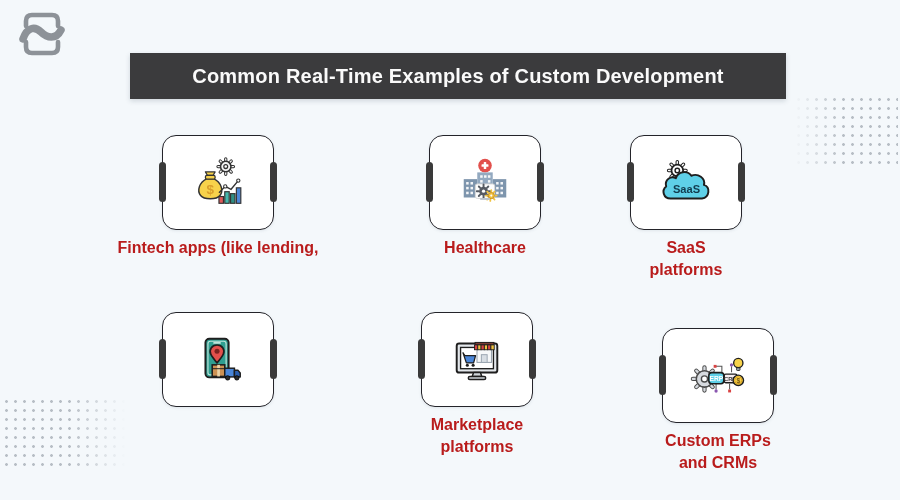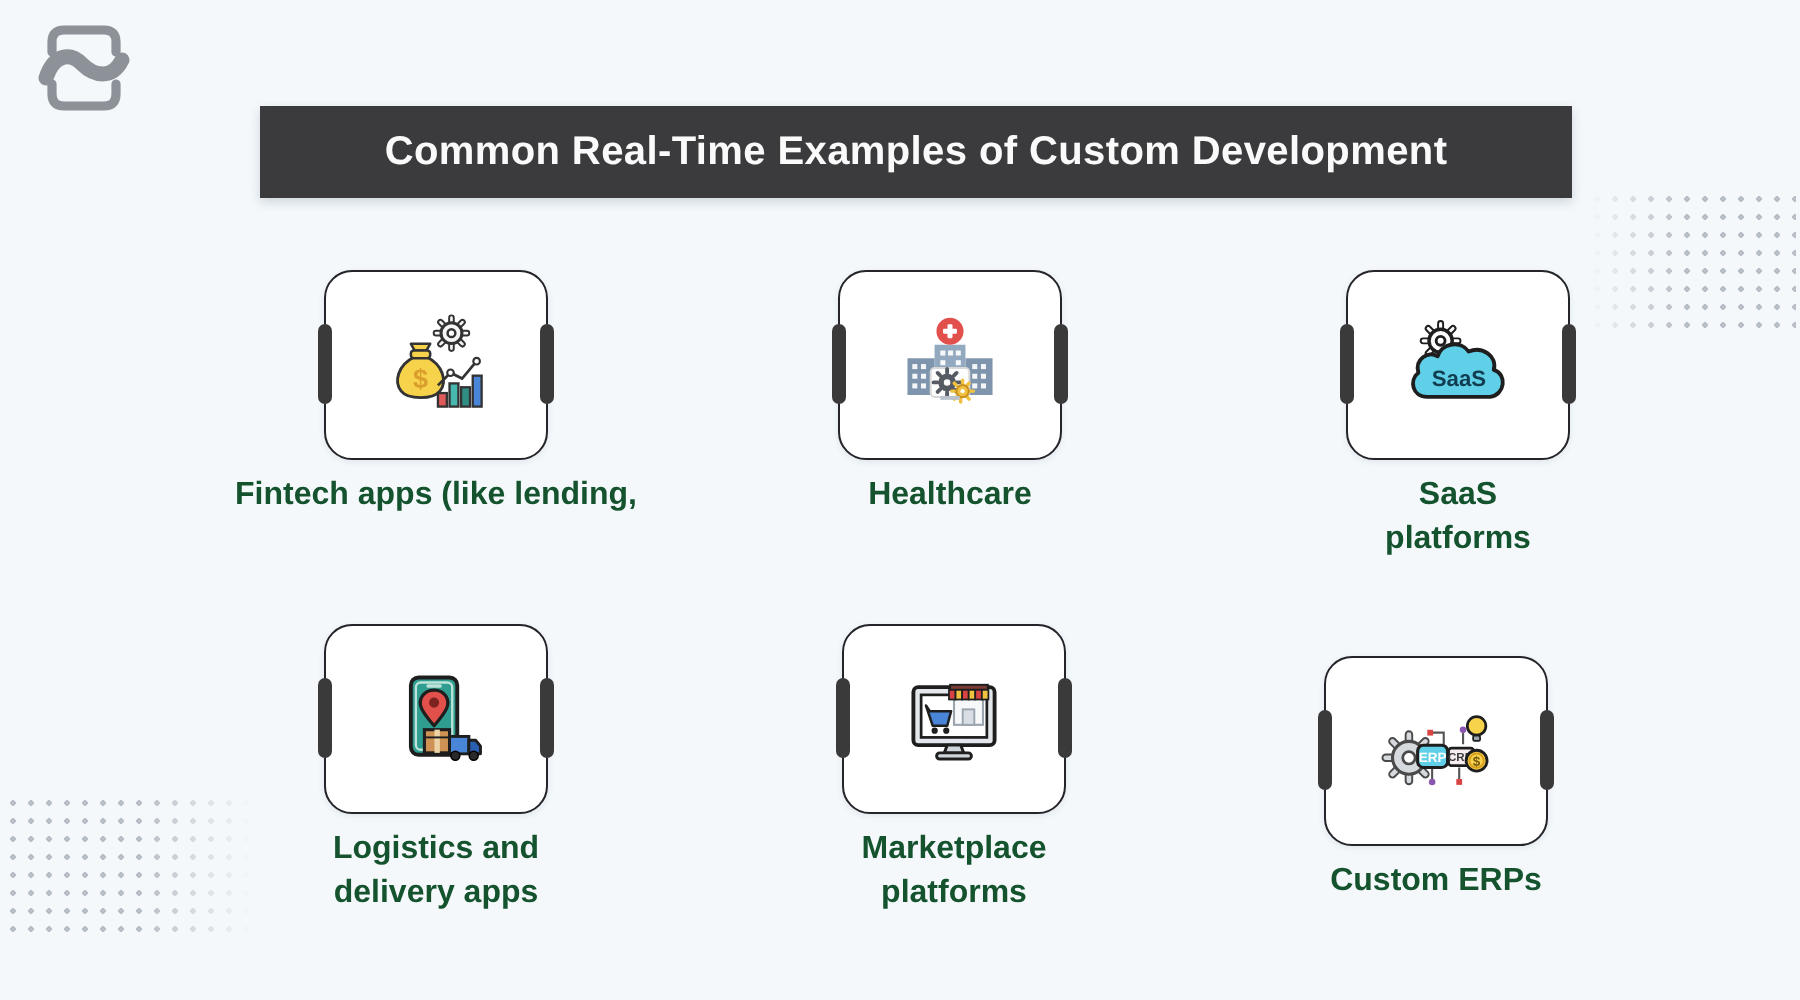--- a/index.html
+++ b/index.html
@@ -26,21 +26,21 @@
   .titlebar span{color:#fafafa;font-size:20px;font-weight:700;letter-spacing:.2px;white-space:nowrap;}
 
   
   .cell{position:absolute;width:300px;text-align:center;}
   .card{position:relative;width:110px;height:93px;margin:0 auto;background:#ffffff;
         border:1.6px solid #24242a;border-radius:14px;
         display:flex;align-items:center;justify-content:center;
         box-shadow:0 1px 3px rgba(60,80,100,.10);}
   .handle{position:absolute;width:7px;height:40px;background:#3a3a3a;border-radius:3.5px;top:26px;}
   .handle.l{left:-4px;} .handle.r{right:-4px;}
-  .label{margin-top:7px;font-size:16px;font-weight:700;color:#14532d;line-height:22px;}
+  .label{margin-top:7px;font-size:16px;font-weight:700;color:#b91c1c;line-height:22px;}
   .label span{display:block;white-space:nowrap;}
   svg{display:block;}
   svg text{font-family:"Liberation Sans","DejaVu Sans",sans-serif;}
 </style>
 </head>
 <body>
 
 <div class="stage">
 
   <div class="dots tr"></div>
@@ -88,21 +88,21 @@
         <polyline points="31,40 37.5,33.5 43.5,36.5 51,27.5" fill="none" stroke="#333" stroke-width="1.4"></polyline>
         <circle cx="37.5" cy="33.5" r="1.7" fill="#fff" stroke="#333" stroke-width="1.1"></circle>
         <circle cx="51" cy="27.5" r="1.7" fill="#fff" stroke="#333" stroke-width="1.1"></circle>
       </svg>
     </div>
     <div class="label">
       <span>Fintech apps (like lending,</span>
     </div>
   </div>
 
-  <div class="cell" style="left:325px;top:135px">
+  <div class="cell" style="left:335px;top:135px">
     <div class="card">
       <span class="handle l"></span>
       <span class="handle r"></span>
       <svg width="58" height="58" viewBox="0 0 60 60">
 
         <rect x="8" y="26" width="14" height="19" fill="#7e95ad"></rect>
         <rect x="38" y="26" width="14" height="19" fill="#7e95ad"></rect>
         <rect x="22" y="19" width="16" height="26" fill="#93a9c0"></rect>
         <g fill="#ffffff" opacity="0.92">
           <rect x="10.5" y="29" width="2.6" height="2.6"></rect>
@@ -140,21 +140,21 @@
         <circle cx="36.5" cy="43" r="3.2" fill="#f0c23f" stroke="#c98f1f" stroke-width="1"></circle>
         <circle cx="36.5" cy="43" r="1.1" fill="#fff"></circle>
         <rect x="25" y="45.5" width="10" height="2" fill="#b9c2cc"></rect>
       </svg>
     </div>
     <div class="label">
       <span>Healthcare</span>
     </div>
   </div>
 
-  <div class="cell" style="left:579px;top:135px">
+  <div class="cell" style="left:536px;top:135px">
     <div class="card">
       <span class="handle l"></span>
       <span class="handle r"></span>
       <svg width="58" height="58" viewBox="0 0 60 60">
 
         <g stroke="#1e1e1e" stroke-width="3.6" stroke-linecap="round">
           <path d="M27,17 L30,17 M25.2,21.2 L27.4,23.4 M21,23 L21,26 M16.8,21.2 L14.6,23.4 M15,17 L12,17 M16.8,12.8 L14.6,10.6 M21,11 L21,8 M25.2,12.8 L27.4,10.6"></path>
         </g>
         <g stroke="#fdfdfd" stroke-width="1.6" stroke-linecap="round">
           <path d="M27,17 L30,17 M25.2,21.2 L27.4,23.4 M21,23 L21,26 M16.8,21.2 L14.6,23.4 M15,17 L12,17 M16.8,12.8 L14.6,10.6 M21,11 L21,8 M25.2,12.8 L27.4,10.6"></path>
@@ -187,24 +187,20 @@
 
         <rect x="24" y="35" width="13" height="12" fill="#cd9254" stroke="#1e1e1e" stroke-width="1.6"></rect>
         <rect x="29.2" y="35" width="2.8" height="12" fill="#ecd3a6"></rect>
         <path d="M24,39 h13" stroke="#1e1e1e" stroke-width="1"></path>
 
         <rect x="37" y="38.5" width="10" height="9" fill="#4a86d8" stroke="#1e1e1e" stroke-width="1.5"></rect>
         <path d="M47,40.5 h3.6 l2.4,3 v4 h-6 Z" fill="#2a5fb0" stroke="#1e1e1e" stroke-width="1.5" stroke-linejoin="round"></path>
         <circle cx="40" cy="48.5" r="2.3" fill="#2b2b2b" stroke="#000" stroke-width="0.8"></circle>
         <circle cx="49.5" cy="48.5" r="2.3" fill="#2b2b2b" stroke="#000" stroke-width="0.8"></circle>
       </svg>
-    </div>
-    <div class="label">
-      <span>Logistics and</span>
-      <span>delivery apps</span>
     </div>
   </div>
 
   <div class="cell" style="left:327px;top:312px">
     <div class="card">
       <span class="handle l"></span>
       <span class="handle r"></span>
       <svg width="58" height="58" viewBox="0 0 60 60">
 
         <rect x="9" y="13" width="42" height="30" rx="2.5" fill="#e3e7eb" stroke="#1e1e1e" stroke-width="2"></rect>
@@ -272,16 +268,17 @@
         <circle cx="51" cy="16.5" r="4.8" fill="#f7d24b" stroke="#1e1e1e" stroke-width="1.4"></circle>
         <rect x="49.2" y="21.5" width="3.6" height="2.8" rx="0.8" fill="#9aa5b0" stroke="#1e1e1e" stroke-width="0.9"></rect>
 
         <circle cx="51" cy="34.5" r="5.4" fill="#f7d24b" stroke="#1e1e1e" stroke-width="1.5"></circle>
         <circle cx="51" cy="34.5" r="3.7" fill="none" stroke="#d89f1f" stroke-width="1"></circle>
         <text x="51" y="37.3" text-anchor="middle" font-size="7" font-weight="bold" fill="#7a5a10">$</text>
       </svg>
     </div>
     <div class="label">
       <span>Custom ERPs</span>
+      <span>and CRMs</span>
     </div>
   </div>
 
 </div>
 
 </body></html>

